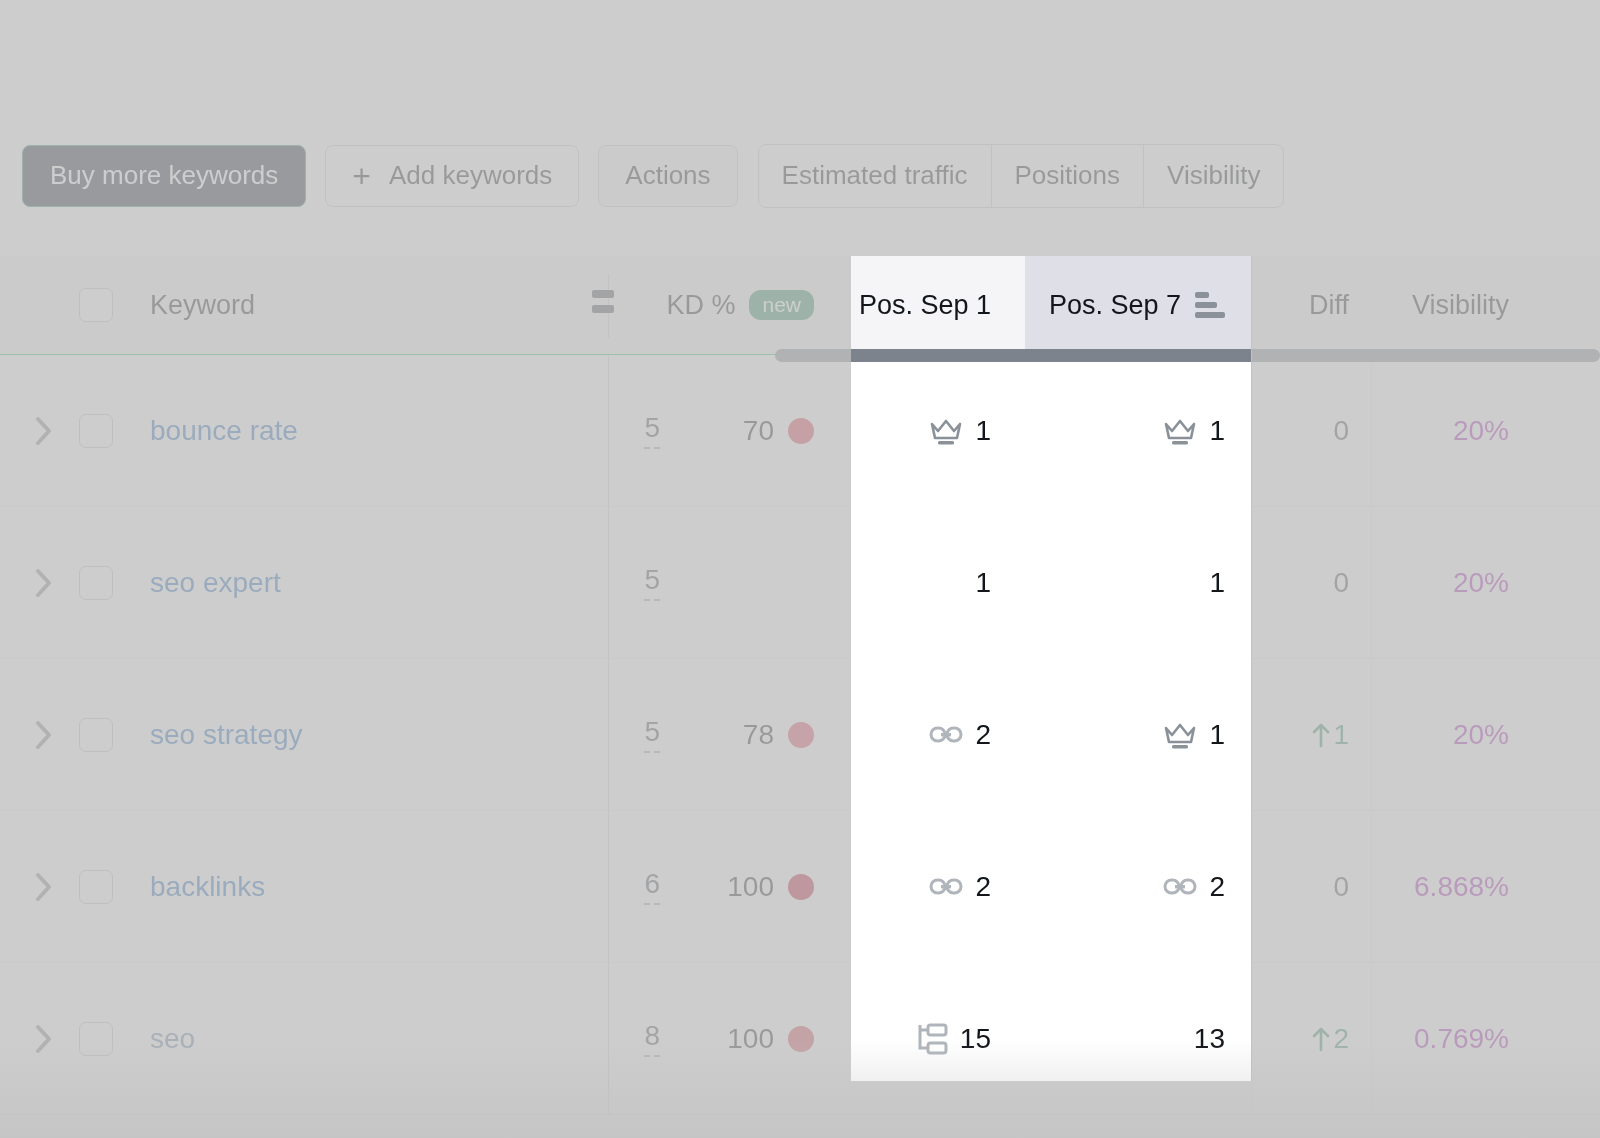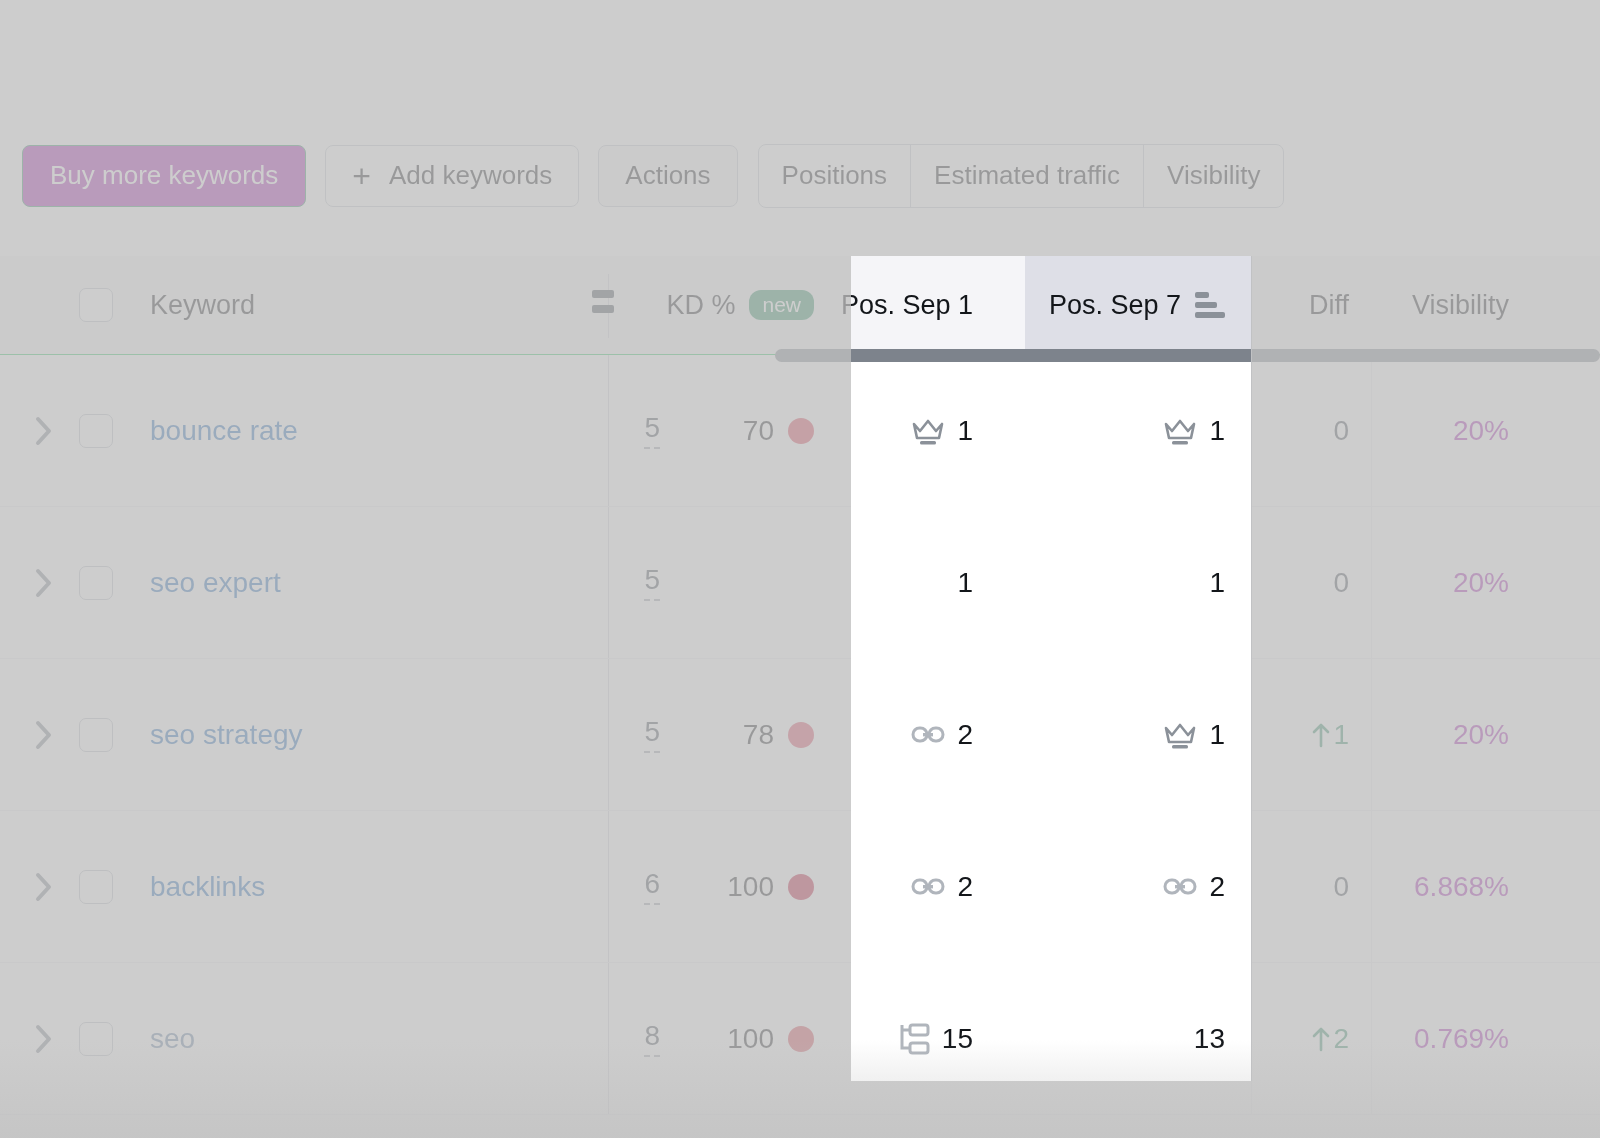--- a/index.html
+++ b/index.html
@@ -34,21 +34,21 @@
   .toolbar{
     position:absolute;left:0;top:96px;width:1600px;height:159px;
     background:#ffffff;display:flex;align-items:center;
   }
   .btn{
     box-sizing:border-box;height:62px;border-radius:8px;
     display:flex;align-items:center;justify-content:center;
     font-size:26px;white-space:nowrap;
   }
   .btn-primary{
-    margin-left:22px;background:#a21caf;color:#ffffff;
+    margin-left:22px;background:#0f172a;color:#ffffff;
     padding:0 27px;border:1px solid #258a5e;
   }
   .btn-outline{
     margin-left:19px;background:#ffffff;color:#13161a;
     padding:0 26px;border:1px solid #c4c9d1;
   }
   .btn-plus{font-size:32px;margin-right:18px;color:#13161a;line-height:1;}
   .seg{
     margin-left:20px;height:62px;display:flex;align-items:stretch;
     border:1px solid #c4c9d1;border-radius:8px;overflow:hidden;background:#ffffff;
@@ -71,21 +71,21 @@
   }
   .cell{position:absolute;top:0;height:100%;display:flex;align-items:center;box-sizing:border-box;}
   .thead .cell{align-items:center;}
 
   
   .c-chevron{left:24px;width:40px;justify-content:center;}
   .c-check{left:76px;width:40px;justify-content:center;}
   .c-keyword{left:150px;width:440px;}
   .c-num{left:600px;width:60px;justify-content:flex-end;}
   .c-kd{left:676px;width:160px;justify-content:flex-end;padding-right:22px;}
-  .c-pos1{left:817px;width:174px;justify-content:flex-end;padding-right:18px;}
+  .c-pos1{left:835px;width:174px;justify-content:flex-end;padding-right:18px;}
   .c-pos2{left:1025px;width:226px;justify-content:flex-end;padding-right:26px;}
   .c-diff{left:1251px;width:120px;justify-content:flex-end;padding-right:22px;}
   .c-vis{left:1371px;width:160px;justify-content:flex-end;padding-right:22px;}
 
   .hdr-txt{font-size:27px;color:#13161a;white-space:nowrap;}
 
   .checkbox{
     width:34px;height:34px;border:1px solid #b9bec7;border-radius:7px;background:#ffffff;
     box-sizing:border-box;
   }
@@ -169,24 +169,24 @@
       <span class="btn-plus">+</span>
       <span>Add keywords</span>
     </div>
 
     <div class="btn btn-outline" style="background:#f4f5f7;">
       <span>Actions</span>
     </div>
 
     <div class="seg">
       <div class="seg-item">
+        <span>Estimated traffic</span>
+      </div>
+      <div class="seg-item">
         <span>Positions</span>
-      </div>
-      <div class="seg-item">
-        <span>Estimated traffic</span>
       </div>
       <div class="seg-item">
         <span>Visibility</span>
       </div>
     </div>
   </div>
 
   <div class="table">
 
     <div class="thead">

